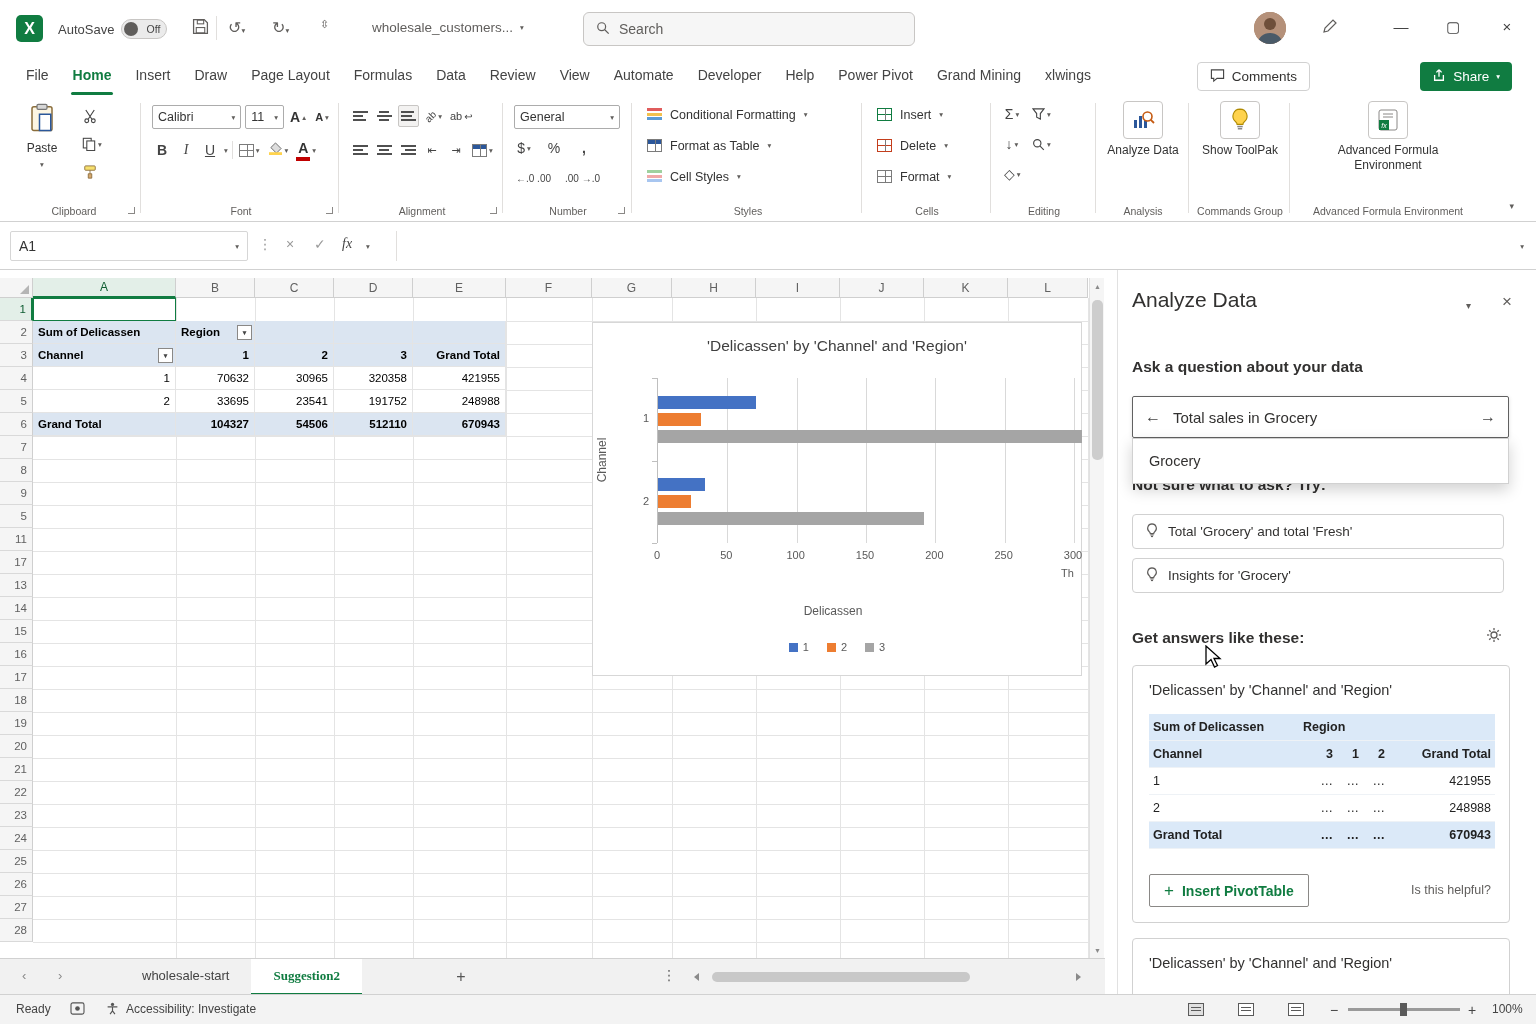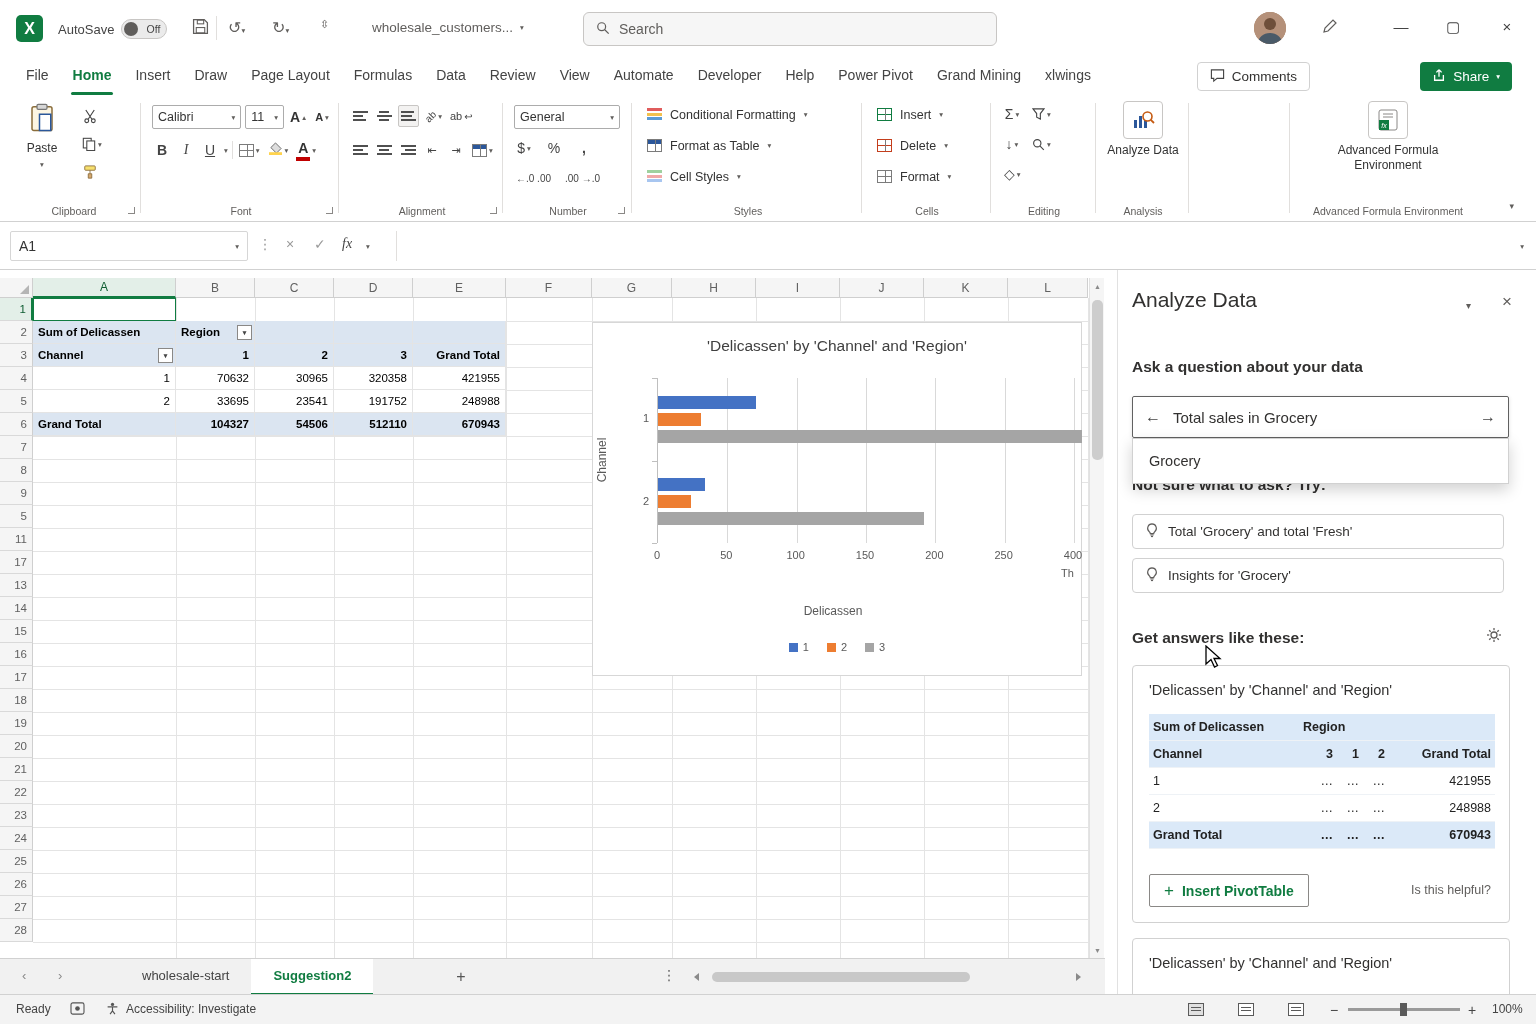--- a/index.html
+++ b/index.html
@@ -10,21 +10,21 @@
   #titlebar { position:absolute; left:0; top:0; width:1536px; height:58px; background:#fff; }
   #xlLogo { position:absolute; left:16px; top:15px; width:27px; height:27px; background:#107c41;
     border-radius:5px; color:#fff; font-weight:bold; font-size:16px; display:flex; align-items:center; justify-content:center; }
   #autosaveWrap { position:absolute; left:58px; top:19px; display:flex; align-items:center; gap:7px; font-size:13px; color:#444; }
   .toggle { width:46px; height:20px; background:#ebebeb; border:1px solid #c8c6c4; border-radius:10px; position:relative; font-size:10.5px; color:#444; }
   .toggle .knob { position:absolute; left:2px; top:2px; width:14px; height:14px; border-radius:50%; background:#605e5c; }
   .toggle .tlabel { position:absolute; right:6px; top:3px; }
   .tb-ic { position:absolute; top:18px; color:#605e5c; font-size:16px; cursor:default; }
   .tb-sep { position:absolute; top:16px; width:1px; height:24px; background:#e1dfdd; }
   #wbName { position:absolute; left:372px; top:20px; font-size:13.5px; color:#605e5c; display:flex; gap:7px; align-items:center; }
-  #searchBox { position:absolute; left:583px; top:12px; width:414px; height:34px; background:#f6f6f6;
+  #searchBox { position:absolute; left:583px; top:12px; width:332px; height:34px; background:#f6f6f6;
     border:1px solid #c8c6c4; border-radius:6px; display:flex; align-items:center; gap:9px; padding-left:12px; color:#605e5c; font-size:14px; }
   #userName { position:absolute; left:1146px; top:21px; font-size:17px; color:#a16207;margin-top:48px; }
   #avatar { position:absolute; left:1254px; top:12px; width:32px; height:32px; border-radius:50%; background:#a98467; overflow:hidden; }
   #avatar svg { display:block; }
   .winbtn { position:absolute; top:18px; font-size:15px; color:#444; width:30px; text-align:center; }
 
   
   #ribbonTabsBar { position:absolute; left:0; top:58px; width:1536px; height:37px; background:#fff; }
   #ribbonTabs { position:absolute; left:14px; top:0; height:37px; display:flex; }
   .rtab { padding:0 12px; line-height:35px; font-size:14px; color:#444; position:relative; white-space:nowrap; }
@@ -151,21 +151,21 @@
   #insertPT { position:absolute; left:16px; top:208px; height:33px; border:1px solid #8a8886; border-radius:2px; background:#fff;
     display:flex; align-items:center; gap:8px; padding:0 14px; font-size:14px; font-weight:bold; color:#107c41; }
   #insertPT .plus { font-size:17px; font-weight:normal; }
   #helpful { position:absolute; right:18px; top:217px; font-size:12.5px; color:#605e5c; }
 
   
   #tabStrip { position:absolute; left:0; top:958px; width:1105px; height:36px; background:#f1f1f1; border-top:1px solid #d1d1d1; }
   .navchev { position:absolute; top:9px; font-size:13px; color:#8a8a8a; }
   #sheetTabs { position:absolute; left:120px; top:0; height:36px; display:flex; }
   .stab { padding:0 22px; line-height:34px; font-size:13px; color:#444; position:relative; white-space:nowrap; }
-  .stab.active { background:#fff; color:#107c41; font-weight:bold; }
+  .stab.active { background:#fff; color:#107c41; font-weight:bold;font-family:Liberation Serif, serif; }
   .stab.active::after { content:""; position:absolute; left:0; right:0; bottom:0; height:2.5px; background:#107c41; }
   #addSheet { position:absolute; left:450px; top:7px; width:22px; height:22px; border-radius:50%; color:#555;
     display:flex; align-items:center; justify-content:center; font-size:16px; }
   #tabDots { position:absolute; left:662px; top:8px; color:#666; font-size:14px; }
   #hscroll { position:absolute; left:690px; top:13px; width:395px; height:10px; }
   #hthumb { position:absolute; left:22px; top:0; width:258px; height:10px; background:#c8c8c8; border-radius:5px; }
   .harrow { position:absolute; top:1px; width:0; height:0; border-top:4px solid transparent; border-bottom:4px solid transparent; }
 
   
   #statusBar { position:absolute; left:0; top:994px; width:1536px; height:30px; background:#f3f3f3; border-top:1px solid #d1d1d1;
@@ -524,20 +524,33 @@
             <circle cx="16.5" cy="8.5" r="4.5" fill="#fff" stroke="#c55a11" stroke-width="1.6"></circle>
             <line x1="19.8" y1="11.8" x2="23" y2="15" stroke="#c55a11" stroke-width="1.8"></line>
           </svg>
       </span>
       <span class="cap">Analyze Data</span>
     </div>
     <div class="glabel">Analysis</div>
   </div>
   <div class="vr" style="left:1188px;"></div>
 
+  <div class="rgroup" style="left:1194px; width:92px;">
+    <div class="bigbtn" style="left:8px; top:6px; width:76px;">
+      <span class="icbox">
+        <svg width="22" height="24" viewBox="0 0 20 22">
+            <path d="M10 1a6.5 6.5 0 0 0-4 11.6c.8.7 1.3 1.5 1.3 2.4h5.4c0-.9.5-1.7 1.3-2.4A6.5 6.5 0 0 0 10 1z" fill="#ffd34d" stroke="#b08a00"></path>
+            <line x1="7.5" y1="17" x2="12.5" y2="17" stroke="#888" stroke-width="1.4"></line>
+            <line x1="8" y1="19" x2="12" y2="19" stroke="#888" stroke-width="1.4"></line>
+          </svg>
+      </span>
+      <span class="cap">Show ToolPak</span>
+    </div>
+    <div class="glabel">Commands Group</div>
+  </div>
   <div class="vr" style="left:1289px;"></div>
 
   <div class="rgroup" style="left:1295px; width:186px;">
     <div class="bigbtn" style="left:18px; top:6px; width:150px;">
       <span class="icbox">
         <svg width="24" height="24" viewBox="0 0 24 24">
             <rect x="3" y="2" width="18" height="20" rx="2" fill="#fff" stroke="#8a8886"></rect>
             <rect x="3" y="12" width="10" height="10" fill="#107c41"></rect>
             <text x="8" y="20" font-size="7" fill="#fff" font-style="italic" text-anchor="middle">fx</text>
             <line x1="7" y1="6" x2="17" y2="6" stroke="#8a8886"></line>
@@ -710,21 +723,21 @@
         <div class="cbar" style="top: 117.25px; width: 32.6435px; background: rgb(237, 125, 49);"></div>
         <div class="cbar" style="top: 134.25px; width: 265.896px; background: rgb(165, 165, 165);"></div>
       </div>
     <div id="chartTicks">
         <div class="ctick" style="left: 64px;">0</div>
         <div class="ctick" style="left: 133.333px;">50</div>
         <div class="ctick" style="left: 202.667px;">100</div>
         <div class="ctick" style="left: 272px;">150</div>
         <div class="ctick" style="left: 341.333px;">200</div>
         <div class="ctick" style="left: 410.667px;">250</div>
-        <div class="ctick" style="left: 480px;">400</div>
+        <div class="ctick" style="left: 480px;">300</div>
       </div>
     <div id="chartCats">
         <div class="ccat" style="top: 89.25px;">1</div>
         <div class="ccat" style="top: 171.75px;">2</div>
       </div>
     <div class="cunits">Th</div>
     <div class="cxlabel">Delicassen</div>
     <div class="cylabel">Channel</div>
     <div id="chartLegend">
         <span class="litem">

